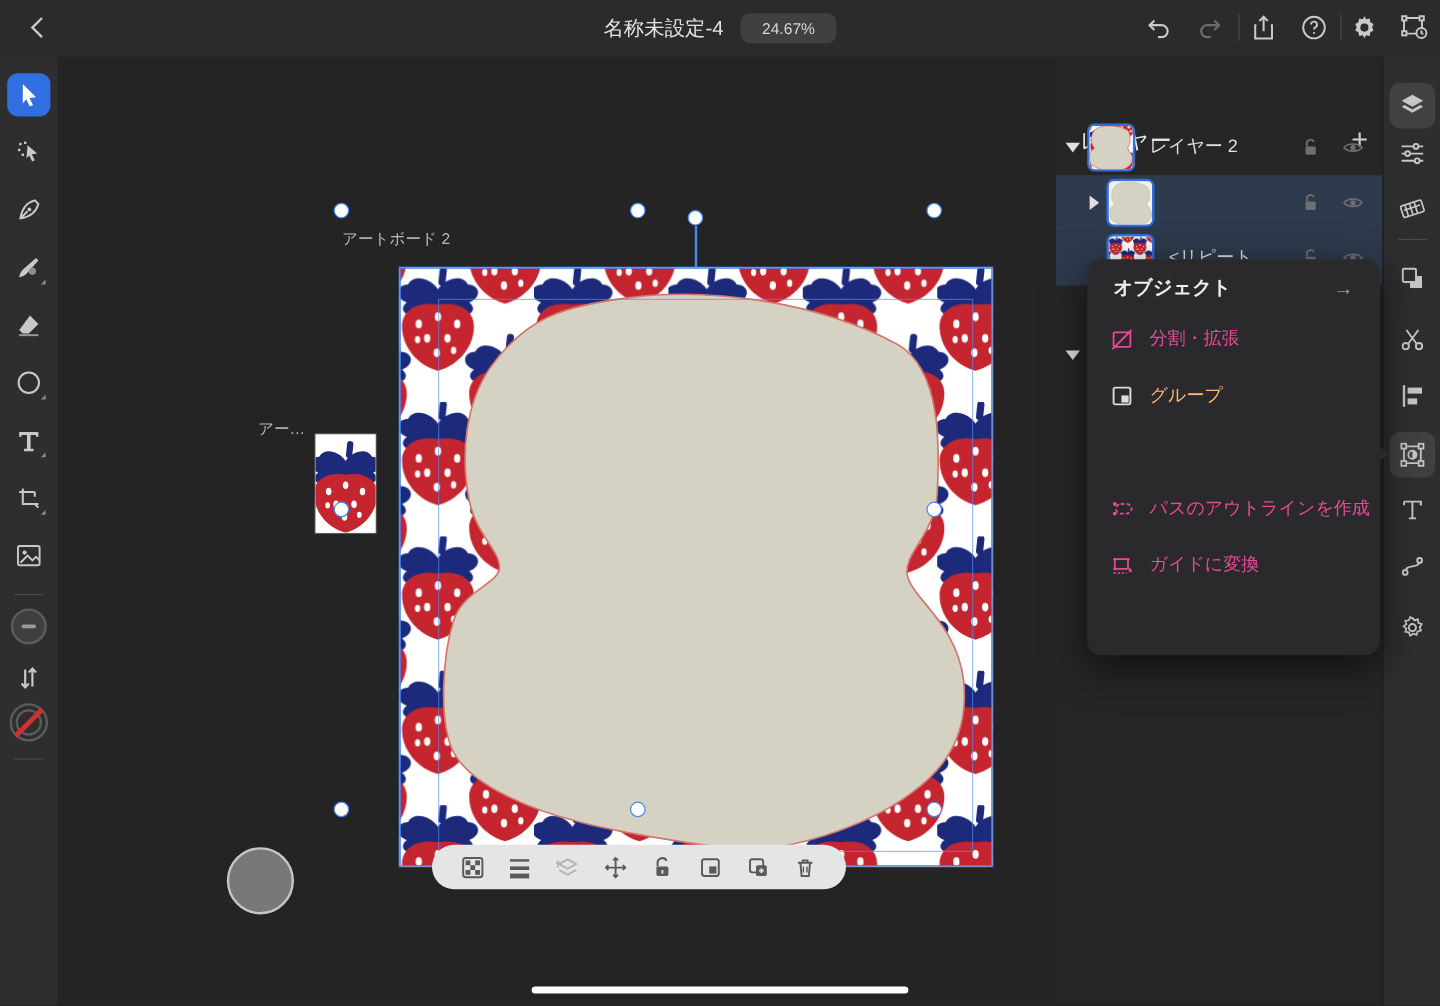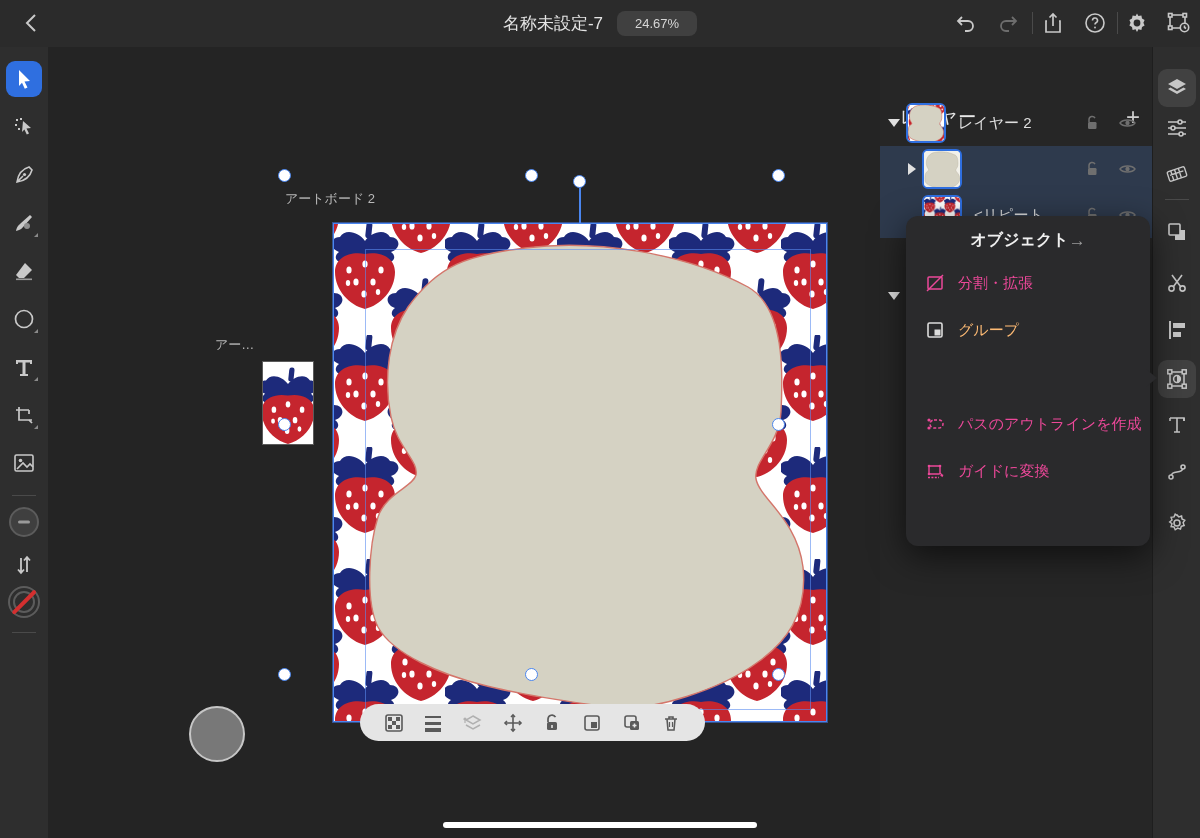--- a/index.html
+++ b/index.html
@@ -84,21 +84,21 @@
   .strip-icon.active { background:#414141; }
   .strip-div { position:absolute; left:12px; width:24px; height:1px; background:#4a4a4a; }
 
   
   #obj-menu { left:906px; top:216px; width:244px; height:330px; background:#2a2a2c;
     border-radius:12px; box-shadow:0 10px 34px rgba(0,0,0,.6); z-index:25; }
   #obj-menu-notch { position:absolute; left:1146px; top:369px; width:0; height:0;
     border-top:9px solid transparent; border-bottom:9px solid transparent;
     border-left:11px solid #2a2a2c; z-index:26; }
   #obj-menu-header { position:absolute; left:22px; top:14px; width:200px; display:flex;
-    justify-content:center; align-items:center; }
+    justify-content:space-between; align-items:center; }
   #obj-menu-title { color:#f0f0f0; font-size:16px; font-weight:bold; }
   #obj-menu-arrow { color:#9a9a9a; font-size:17px; }
   .menu-item { position:absolute; left:0; width:244px; height:46px; }
   .menu-item .mi-icon { position:absolute; left:19px; top:13px; width:20px; height:20px;
     color:#dcdcdc; }
   .menu-item .mi-label { position:absolute; left:52px; top:0; line-height:46px;
     font-size:15px; color:#fdba74; white-space:nowrap; }
   .menu-item.disabled .mi-icon, .menu-item.disabled .mi-label { color:#ec4899; }
 
   svg { display:block; }
@@ -138,21 +138,21 @@
       C390,465 320,490 275,484 C235,479 180,470 150,462 C110,452 60,432 45,404
       C32,378 36,322 45,294 C53,270 80,264 83,252 C86,238 64,224 58,194
       C50,154 56,112 75,84 C105,42 135,32 192,25 Z"></path>
   </defs>
 </svg>
 
 <div id="stage">
 
   <div id="canvas" class="abs">
     <div class="ab-label abs" style="left:237px;top:143px">アートボード 2</div>
-    <div class="ab-label abs" style="left:167px;top:289px">アー…</div>
+    <div class="ab-label abs" style="left:167px;top:302px">アー…</div>
 
     <div id="artboard1" class="abs">
       <svg width="50" height="82">
         <rect width="50" height="82" fill="#fff"></rect>
         <use href="#sb" transform="translate(25,45) scale(0.88)"></use>
       </svg>
     </div>
 
     <div id="artboard2" class="abs">
       <svg width="494" height="499">
@@ -237,21 +237,21 @@
       </span>
   </div>
 
   <div id="topbar" class="abs">
     <span class="tb-icon" style="left:18px">
       <svg width="14" height="20" viewBox="0 0 14 20" fill="none" stroke="currentColor" stroke-width="2">
           <path d="M11 2 L3 10 L11 18"></path>
         </svg>
       </span>
     <div id="title-group">
-      <span id="doc-title">名称未設定-7</span>
+      <span id="doc-title">名称未設定-4</span>
       <span id="zoom-pill">24.67%</span>
     </div>
     <span class="tb-icon" style="left:952px">
       <svg width="22" height="18" viewBox="0 0 22 18" fill="none" stroke="currentColor" stroke-width="1.8">
           <path d="M4 7 h10 a5 5 0 0 1 0 10 h-3"></path>
           <path d="M8 3 L4 7 L8 11"></path>
         </svg>
       </span>
     <span class="tb-icon dim" style="left:996px">
       <svg width="22" height="18" viewBox="0 0 22 18" fill="none" stroke="currentColor" stroke-width="1.8">

